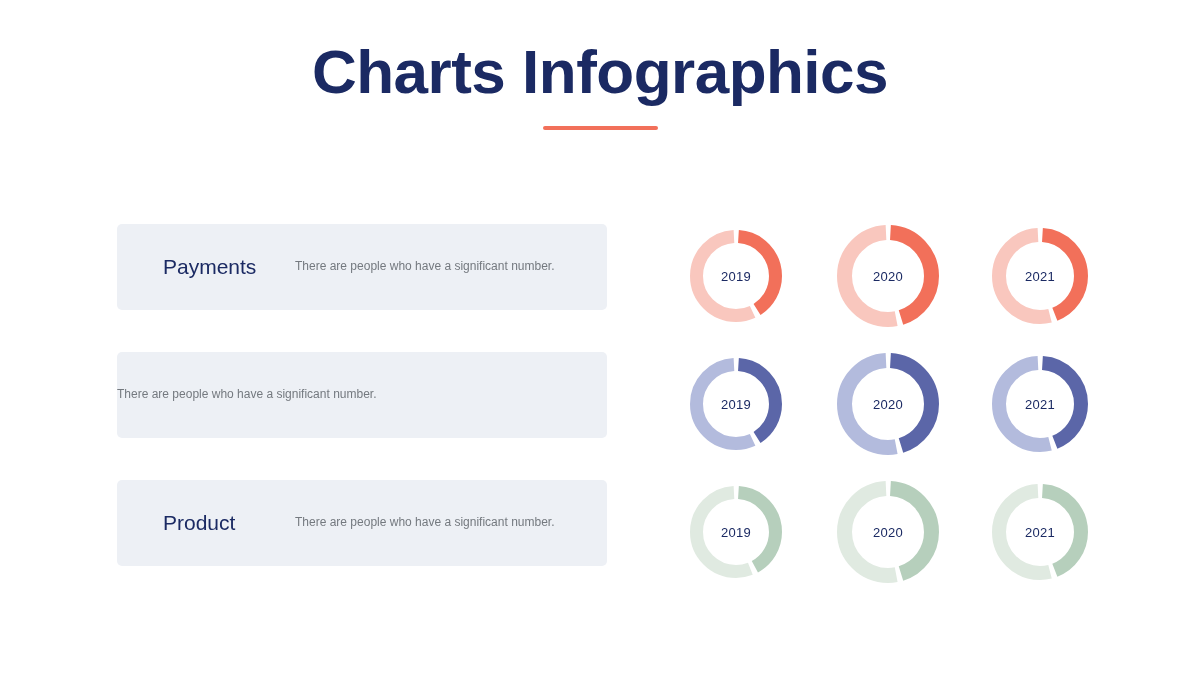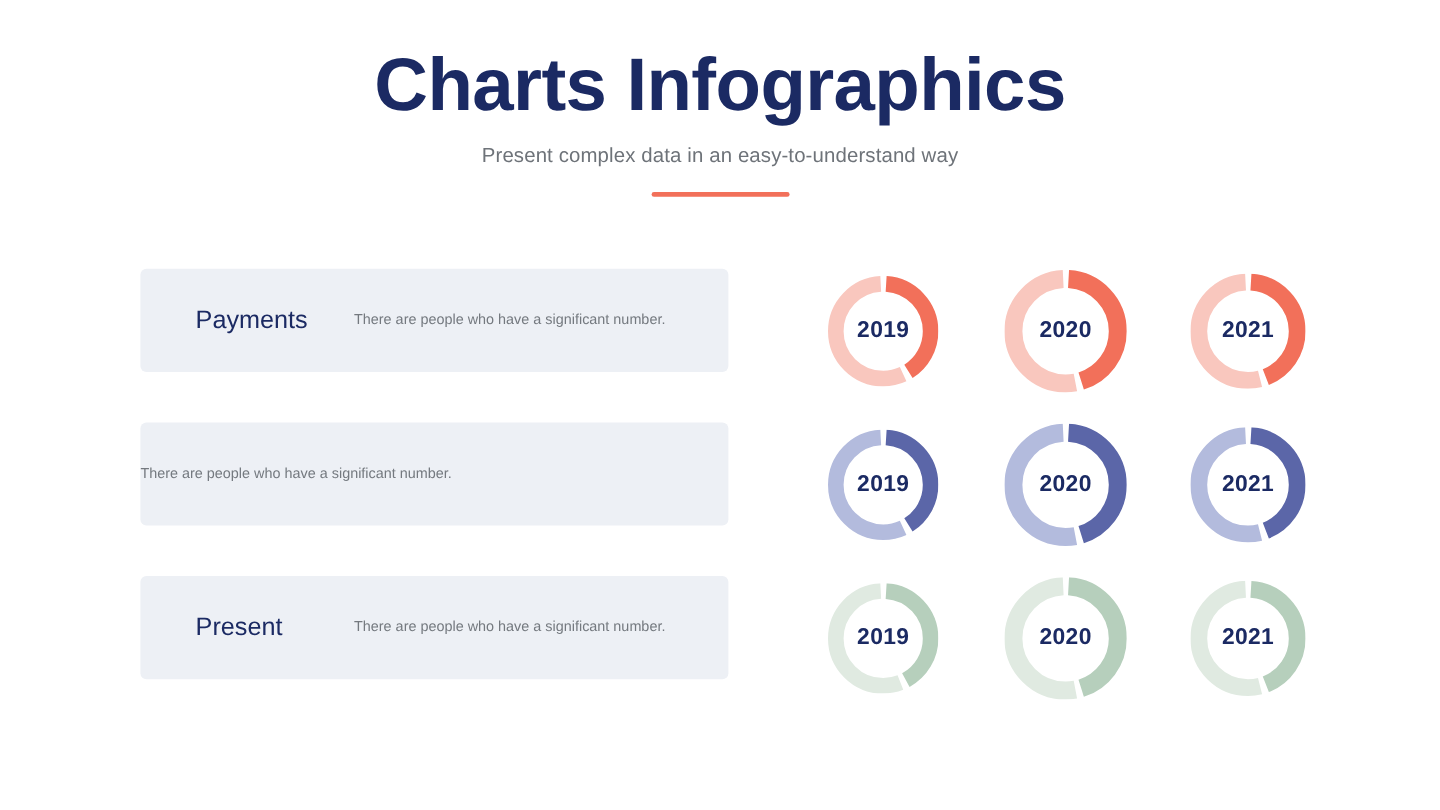--- a/index.html
+++ b/index.html
@@ -109,48 +109,47 @@
   }
   .donut-label {
     position: absolute;
     left: 0;
     top: 0;
     width: 100%;
     height: 100%;
     display: flex;
     align-items: center;
     justify-content: center;
-    font-size: 19px;
-    font-weight: 700;
+    font-size: 13px;
+    font-weight: 400;
     color: #1b2a63;
     letter-spacing: 0.3px;
     pointer-events: none;
   }
 </style>
 </head>
 <body>
 
 <div class="slide">
 
   <div class="header">
     <div class="title">Charts Infographics</div>
-    <div class="subtitle">Present complex data in an easy-to-understand way</div>
     <div class="accent-rule"></div>
   </div>
 
   <div class="rows">
     <div class="row-panel">
       <div class="row-label">Payments</div>
       <div class="row-desc">There are people who have a significant number.</div>
     </div>
     <div class="row-panel">
       <div class="row-desc">There are people who have a significant number.</div>
     </div>
     <div class="row-panel">
-      <div class="row-label">Present</div>
+      <div class="row-label">Product</div>
       <div class="row-desc">There are people who have a significant number.</div>
     </div>
   </div>
 
   <div class="donut-grid">
     <div class="donut-row">
       <div class="donut-cell">
           <div class="donut" style="width: 92px; height: 92px;"><svg width="92" height="92" viewBox="0 0 92 92">
               <circle cx="46" cy="46" r="39.5" fill="none" stroke="#f9c7be" stroke-width="13" stroke-dasharray="138.94777538748434 248.18581963359367" stroke-dashoffset="-106.73804424610934" transform="rotate(-90 46 46)"></circle>
               <circle cx="46" cy="46" r="39.5" fill="none" stroke="#f2705a" stroke-width="13" stroke-dasharray="99.23804424610934 248.18581963359367" stroke-dashoffset="-2.5" transform="rotate(-90 46 46)"></circle>

